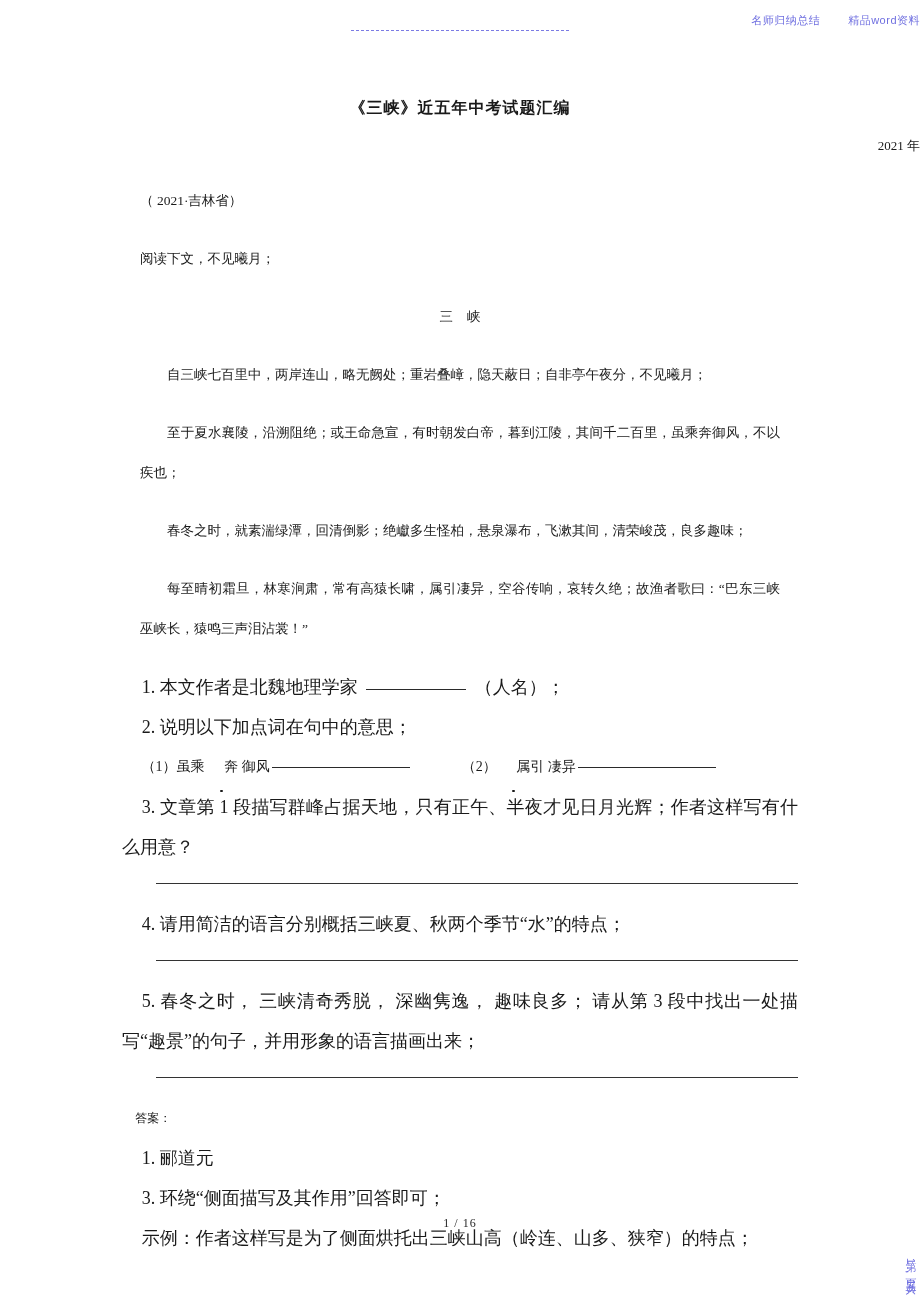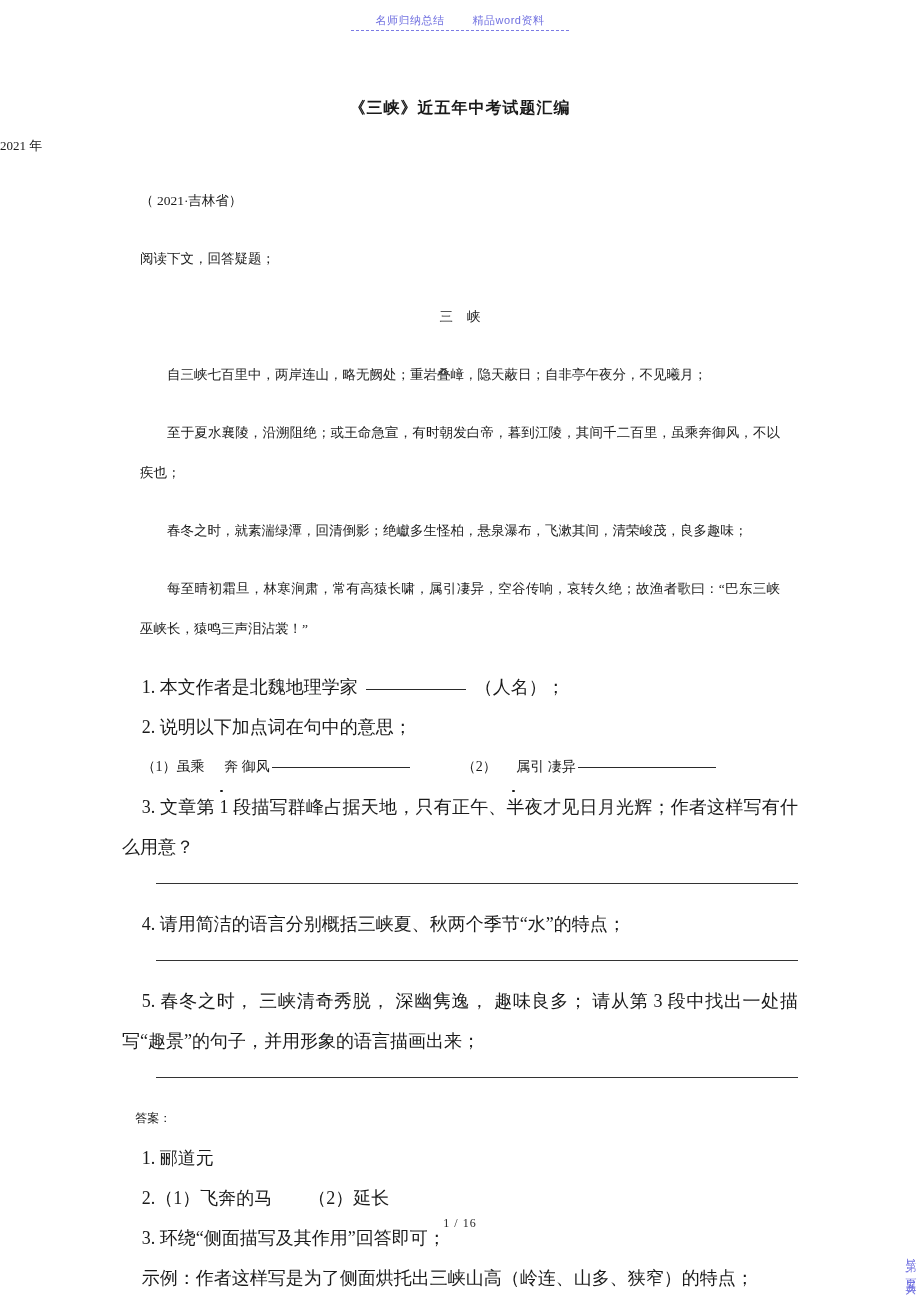--- a/index.html
+++ b/index.html
@@ -15,21 +15,21 @@
     position: relative;
     overflow: hidden;
   }
 
   
   .wm-header {
     position: absolute;
     top: 10px;
     left: 0;
     width: 920px;
-    text-align: center;
+    text-align: right;
     pointer-events: none;
   }
   .wm-header .wm-text {
     font-family: "Liberation Sans", "DejaVu Sans", sans-serif;
     font-size: 11px;
     color: #6f6fe0;
     letter-spacing: 0.5px;
     display: inline-block;
   }
   .wm-header .wm-gap {
@@ -74,21 +74,21 @@
     margin: 0;
     padding-top: 98px;
     text-align: center;
     font-size: 16px;
     font-weight: bold;
     letter-spacing: 1px;
   }
   .doc-subtitle {
     margin: 0;
     padding-top: 18px;
-    text-align: left;
+    text-align: right;
     font-size: 13px;
     font-weight: normal;
   }
 
   .content {
     padding: 0 122px 0 122px;
     box-sizing: border-box;
     margin-top: 26px;
   }
 
@@ -197,21 +197,21 @@
     <span class="wm-text">精品word资料</span>
     <div class="wm-rule"></div>
   </div>
 
   <h1 class="doc-title">《三峡》近五年中考试题汇编</h1>
   <div class="doc-subtitle">2021 年</div>
 
   <div class="content">
 
     <p class="line meta">（ 2021·吉林省）</p>
-    <p class="line meta">阅读下文，回答疑题；</p>
+    <p class="line meta">阅读下文，不见曦月；</p>
 
     <p class="passage-title">
       <span>三</span><span class="sp"></span><span>峡</span>
     </p>
 
     <p class="line indent">自三峡七百里中，两岸连山，略无阙处；重岩叠嶂，隐天蔽日；自非亭午夜分，不见曦月；</p>
     <p class="line indent">至于夏水襄陵，沿溯阻绝；或王命急宣，有时朝发白帝，暮到江陵，其间千二百里，虽乘奔御风，不以疾也；</p>
     <p class="line indent">春冬之时，就素湍绿潭，回清倒影；绝巘多生怪柏，悬泉瀑布，飞漱其间，清荣峻茂，良多趣味；</p>
     <p class="line indent">每至晴初霜旦，林寒涧肃，常有高猿长啸，属引凄异，空谷传响，哀转久绝；故渔者歌曰：“巴东三峡巫峡长，猿鸣三声泪沾裳！”</p>
 
@@ -234,21 +234,20 @@
     <p class="q">4. 请用简洁的语言分别概括三峡夏、秋两个季节“水”的特点；</p>
     <div class="answer-rule"></div>
     <div class="rule-spacer"></div>
 
     <p class="q">5. 春冬之时，  三峡清奇秀脱，   深幽隽逸， 趣味良多；  请从第  3 段中找出一处描写“趣景”的句子，并用形象的语言描画出来；</p>
     <div class="answer-rule"></div>
     <div class="rule-spacer"></div>
 
     <p class="answers-head">答案：</p>
     <p class="q">1. 郦道元</p>
-    <p class="q">2.（1）飞奔的马　　（2）延长</p>
     <p class="q">3. 环绕“侧面描写及其作用”回答即可；</p>
     <p class="q">示例：作者这样写是为了侧面烘托出三峡山高（岭连、山多、狭窄）的特点；</p>
 
   </div>
 
   <div class="footer">1 / 16</div>
 
   <div class="wm-side">第 1 页,共 16 页</div>
 
 </div>

